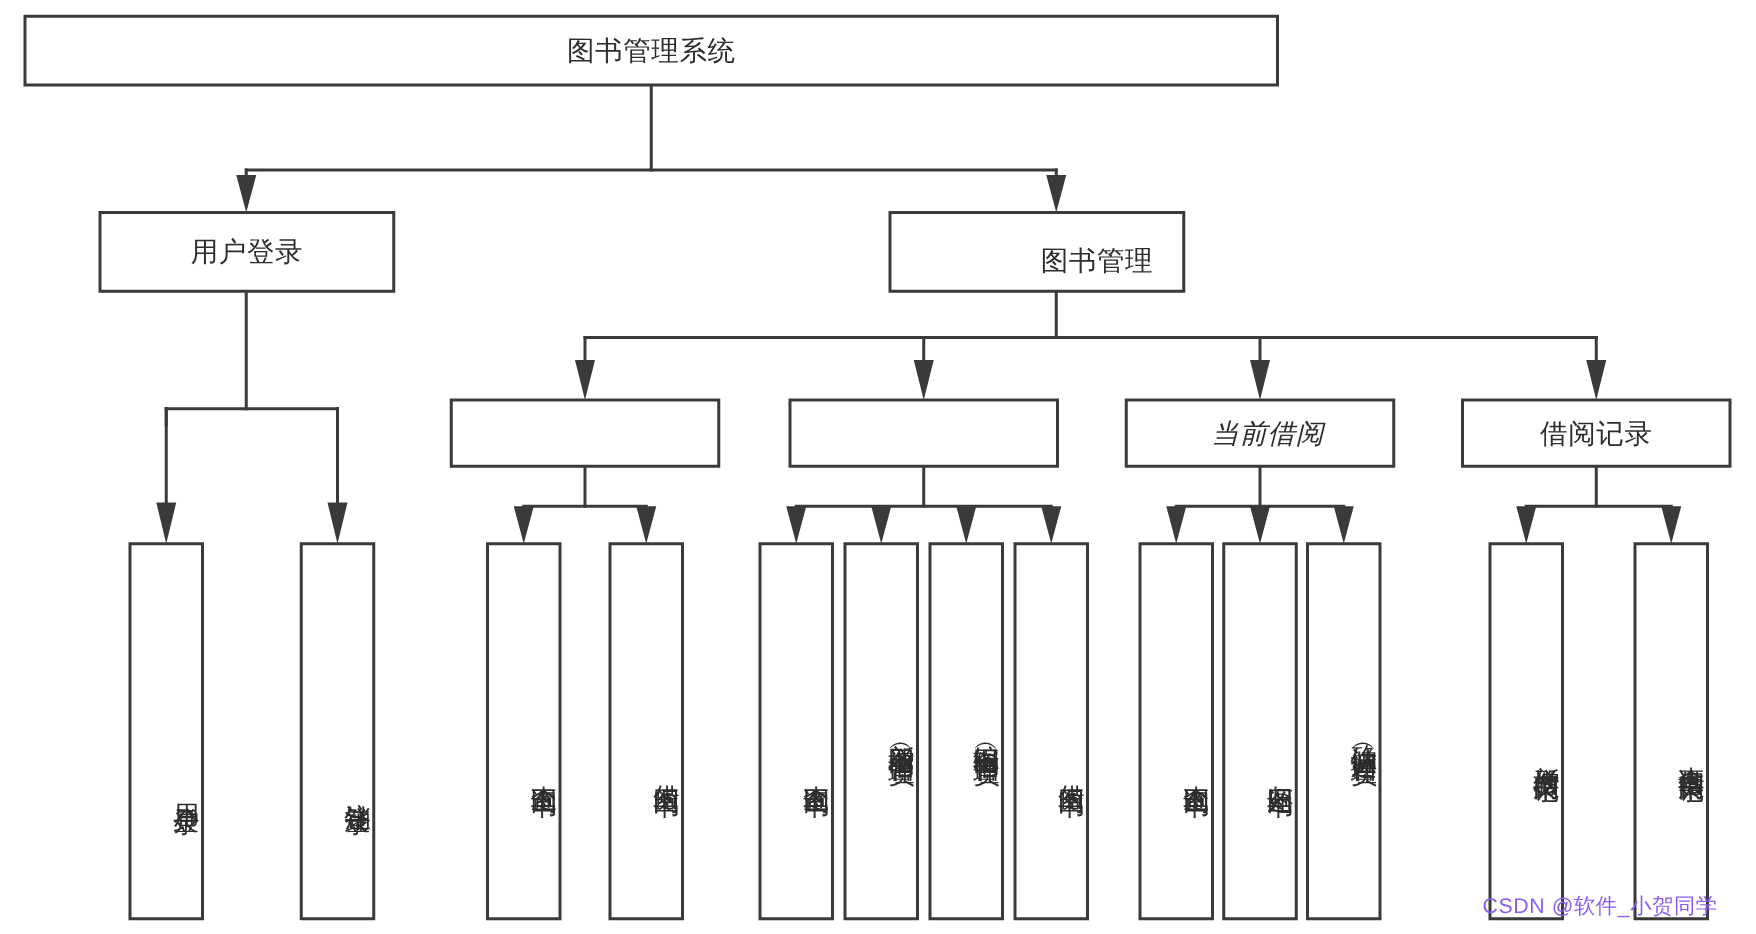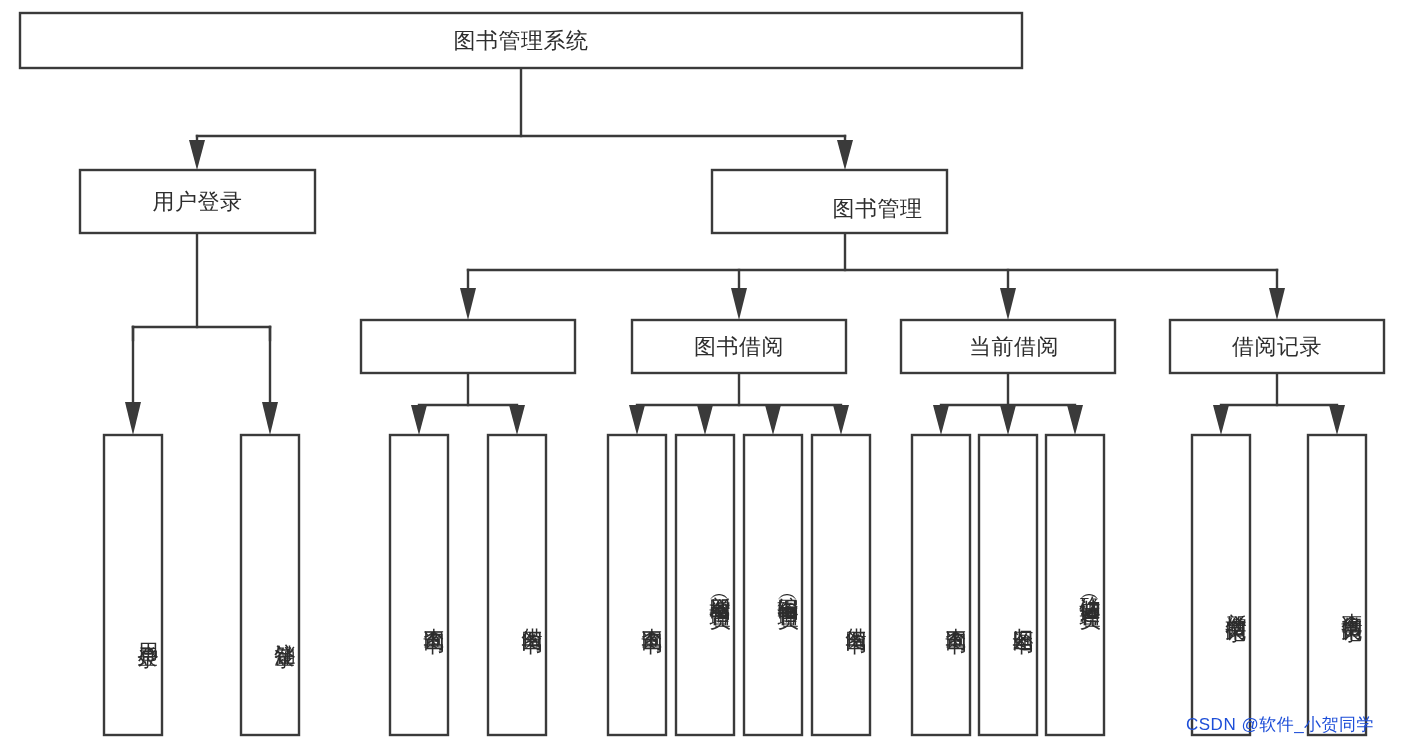--- a/index.html
+++ b/index.html
@@ -67,21 +67,21 @@
     letter-spacing: 2px;
     white-space: nowrap;
     pointer-events: none;
     overflow: hidden;
   }
   .watermark {
     position: absolute;
     left: 1186px;
     top: 713px;
     font-size: 17px;
-    color: #1d4ed8;
+    color: #8b5cf6;
     letter-spacing: 0.5px;
     white-space: nowrap;
     pointer-events: none;
   }
 </style>
 </head>
 <body>
 
 <div id="diagram-root">
 
@@ -179,22 +179,21 @@
     <rect class="node-box" x="1192" y="435" width="58" height="300"></rect>
     <rect class="node-box" x="1308" y="435" width="58" height="300"></rect>
 
   </svg>
 
   <div class="node-label-h" style="left:20px; top:13px; width:1002px; height:55px;">图书管理系统</div>
 
   <div class="node-label-h" style="left:80px; top:170px; width:235px; height:63px;">用户登录</div>
   <div class="node-label-h" style="left:712px; top:170px; width:235px; height:77px;margin-left:48px;">图书管理</div>
 
-  <div class="node-label-h" style="left:632px; top:320px; width:214px; height:53px;">图书借阅</div>
-  <div class="node-label-h" style="left:901px; top:320px; width:226px; height:53px;">当前借阅</div>
+  <div class="node-label-h" style="left:901px; top:320px; width:226px; height:53px;font-style:italic;">当前借阅</div>
   <div class="node-label-h" style="left:1170px; top:320px; width:214px; height:53px;text-align:right;">借阅记录</div>
 
   <div class="node-label-v" style="left:104px; top:530px; width:58px; height:200px;">用户登录</div>
   <div class="node-label-v" style="left:241px; top:530px; width:58px; height:200px;">注销登录</div>
 
   <div class="node-label-v" style="left:390px; top:505px; width:58px; height:220px;">查询图书</div>
   <div class="node-label-v" style="left:488px; top:505px; width:58px; height:220px;">借阅图书</div>
 
   <div class="node-label-v" style="left:608px; top:505px; width:58px; height:220px;">查询图书</div>
   <div class="node-label-v" style="left:676px; top:443px; width:58px; height:290px;">新增图书（管理员）</div>

